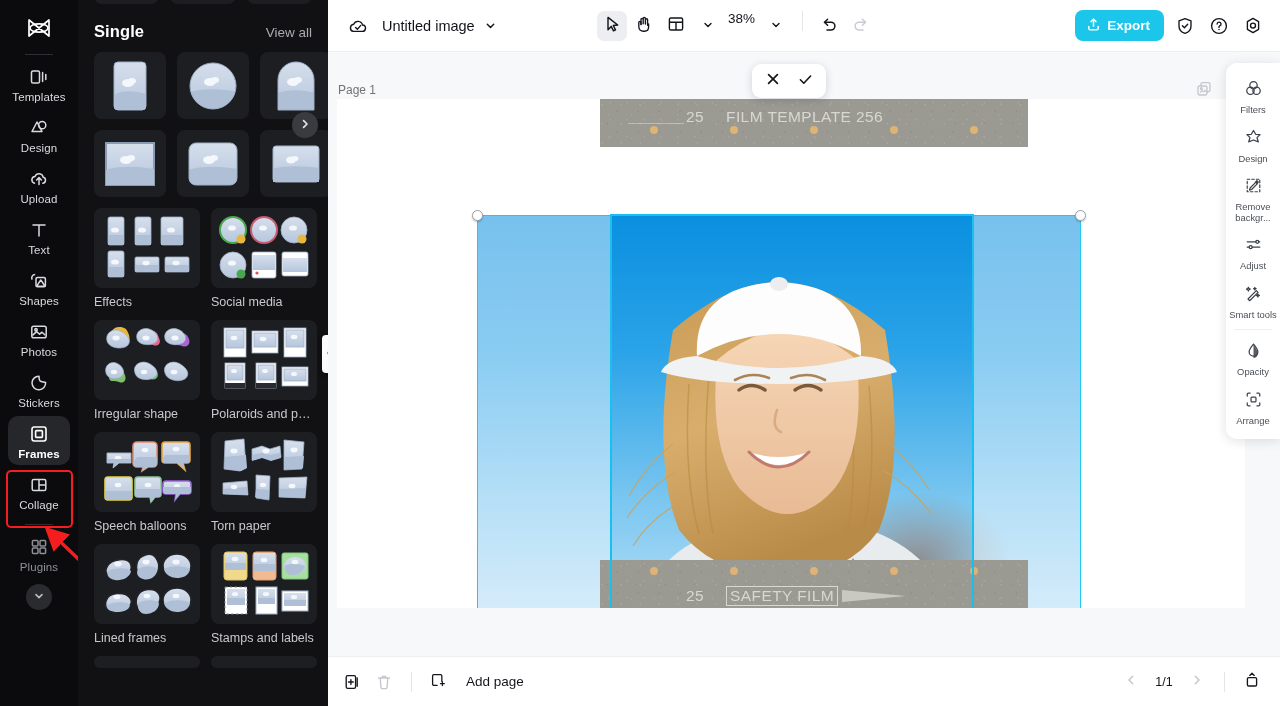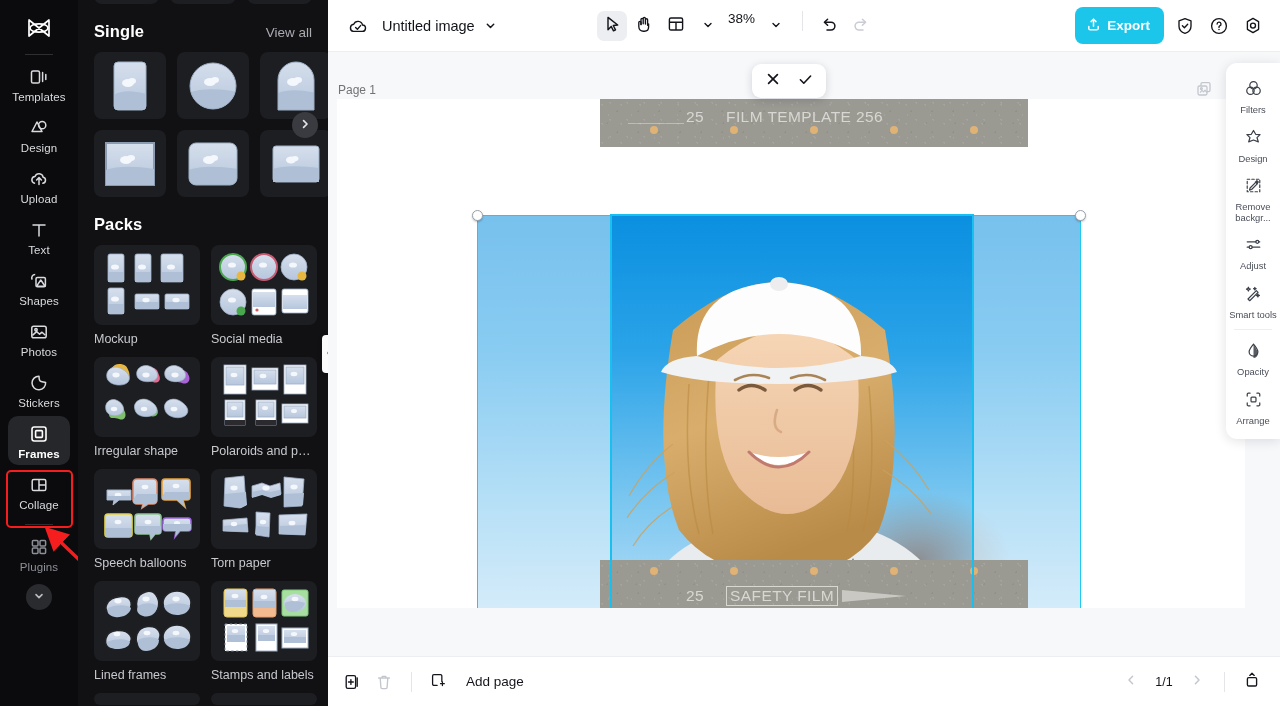--- a/index.html
+++ b/index.html
@@ -93,21 +93,21 @@
   .tb-btn {
     width: 30px; height: 30px; border-radius: 7px; display: flex; align-items: center;
     justify-content: center; cursor: pointer; color: #12141a;
   }
   .tb-btn.sel { background: #eceef2; }
   .tb-btn.disabled { color: #c9ccd2; cursor: default; }
   .zoom-val { font-size: 13.5px; color: #12141a; min-width: 34px; text-align: center; cursor: pointer; }
   .divider-v { width: 1px; height: 20px; background: #e3e5e9; margin: 0 9px; }
   .tb-right { display: flex; align-items: center; gap: 8px; margin-left: auto; }
   .export-btn {
-    height: 37px; padding: 0 14px 0 11px; border-radius: 8px; background: #1cc6ea;
+    height: 31px; padding: 0 14px 0 11px; border-radius: 8px; background: #1cc6ea;
     color: #fff; font-size: 13.5px; font-weight: bold; display: flex; align-items: center;
     gap: 6px; cursor: pointer;
   }
   .round-ic { width: 26px; height: 26px; display: flex; align-items: center; justify-content: center; cursor: pointer; color: #13151b; }
 
   .canvas-wrap { flex: 1 1 auto; position: relative; overflow: hidden; }
   .page-label { position: absolute; left: 10px; top: 31px; font-size: 12px; color: #737373; }
   .dup-ic { position: absolute; right: 66px; top: 27px; width: 20px; height: 20px; color: #c3c7cd; cursor: pointer; }
 
   .page {
@@ -428,23 +428,20 @@
         <div class="cell">
           <svg width="48" height="38" viewBox="0 0 48 38" class="tp">
             <rect x="1" y="1" width="46" height="36" rx="3" fill="url(#sky)" stroke="#9fb0c6"></rect>
             <path d="M1 24 Q16 19 47 23 L47 37 L1 37Z" fill="#aebfd6"></path>
             <ellipse cx="19" cy="15" rx="5" ry="3.4" fill="#f4f7fb"></ellipse>
               <ellipse cx="23" cy="13.5" rx="3.4" ry="2.6" fill="#f4f7fb"></ellipse>
           </svg>
         </div>
       </div>
 
-      <div class="sec-head">
-        <span class="sec-title">Packs</span>
-      </div>
 
       <div class="packs-grid">
 
         <div class="pack">
           <div class="pack-thumb">
             <svg width="96" height="70" viewBox="0 0 96 70">
               <g fill="url(#sky)" stroke="#9fb0c6" stroke-width=".8">
                 <rect x="9" y="4" width="16" height="28" rx="2"></rect>
                   <rect x="36" y="4" width="16" height="28" rx="2"></rect>
                 <rect x="62" y="4" width="22" height="28" rx="2"></rect>
@@ -463,21 +460,21 @@
               <g fill="#f4f7fb">
                   <ellipse cx="16" cy="17" rx="4" ry="2.6"></ellipse>
                   <ellipse cx="43" cy="17" rx="4" ry="2.6"></ellipse>
               <ellipse cx="72" cy="17" rx="4" ry="2.6"></ellipse>
                   <ellipse cx="16" cy="49" rx="4" ry="2.6"></ellipse>
               <ellipse cx="47" cy="50" rx="3.6" ry="2.3"></ellipse>
                   <ellipse cx="77" cy="50" rx="3.6" ry="2.3"></ellipse>
                 </g>
             </svg>
           </div>
-          <div class="pack-label">Mockup</div>
+          <div class="pack-label">Effects</div>
         </div>
 
         <div class="pack">
           <div class="pack-thumb">
             <svg width="96" height="70" viewBox="0 0 96 70">
               <circle cx="17" cy="17" r="13" fill="url(#sky)" stroke="#49a84d" stroke-width="2"></circle>
               <circle cx="48" cy="17" r="13" fill="url(#sky)" stroke="#c85a72" stroke-width="2"></circle>
               <circle cx="78" cy="17" r="13" fill="url(#sky)" stroke="#9fb0c6" stroke-width=".8"></circle>
               <circle cx="17" cy="52" r="13" fill="url(#sky)" stroke="#9fb0c6" stroke-width=".8"></circle>
               <rect x="36" y="39" width="24" height="26" rx="2" fill="#fff" stroke="#9fb0c6" stroke-width=".8"></rect>

